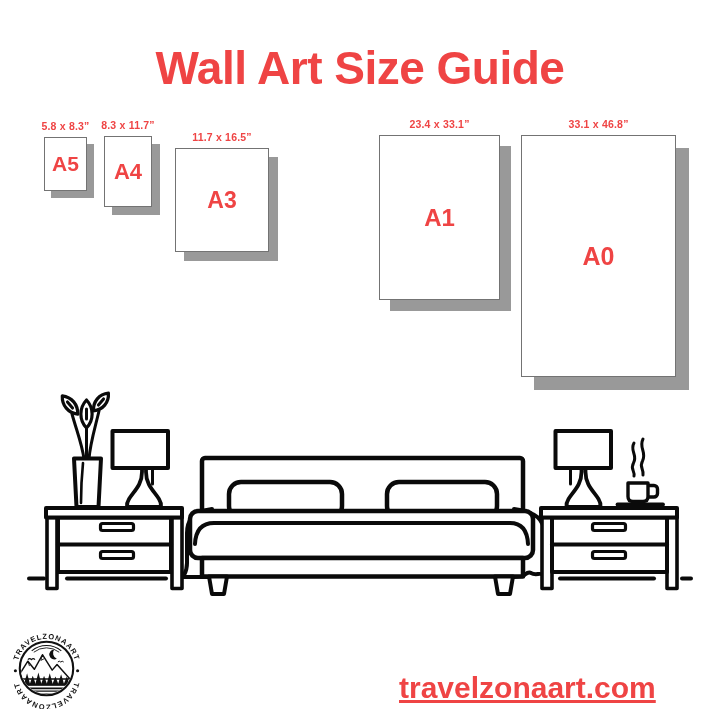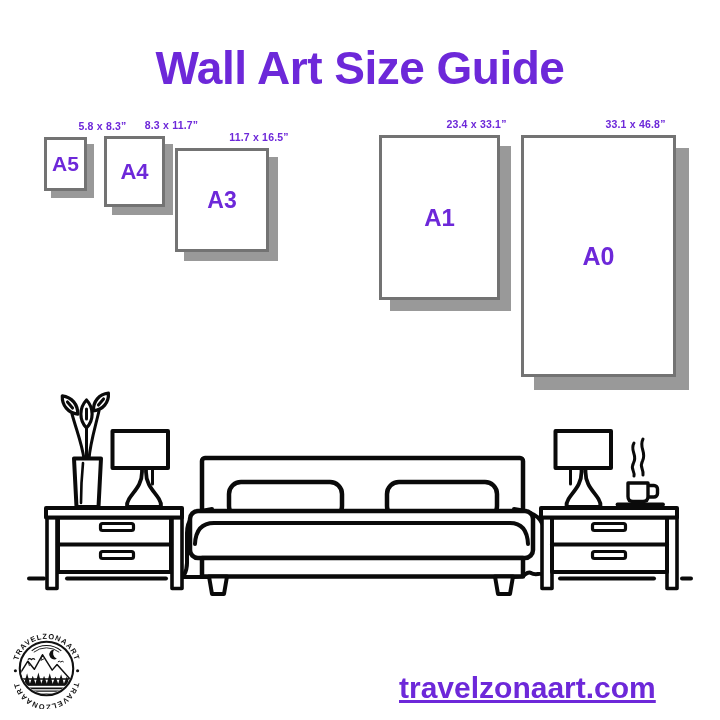--- a/index.html
+++ b/index.html
@@ -1,47 +1,47 @@
 <!DOCTYPE html>
 <html><head>
 <meta charset="utf-8">
 <style>
   html,body{margin:0;padding:0;background:#fff;}
   .page{position:relative;width:720px;height:720px;background:#fff;overflow:hidden;
-        font-family:"Liberation Sans","DejaVu Sans",sans-serif;color:#6d28d9;}
+        font-family:"Liberation Sans","DejaVu Sans",sans-serif;color:#ef4444;}
   .title{position:absolute;top:44px;left:0;width:720px;text-align:center;
          font-size:46px;font-weight:bold;letter-spacing:-0.5px;margin:0;line-height:1.05;}
   
   .size-card{position:absolute;}
-  .frame{position:absolute;inset:0;background:#fff;border:3px solid #737373;
+  .frame{position:absolute;inset:0;background:#fff;border:1px solid #737373;
          box-shadow:var(--sh) var(--sh) 0 0 #999;
          display:flex;align-items:center;justify-content:center;}
   .code{font-weight:bold;font-size:var(--fs);}
   .dims{position:absolute;bottom:calc(100% + 5px);left:50%;transform:translateX(-50%);
-        white-space:nowrap;font-size:10.5px;font-weight:bold;letter-spacing:.2px;margin-left:37px;}
+        white-space:nowrap;font-size:10.5px;font-weight:bold;letter-spacing:.2px;}
   
   .bedroom{position:absolute;left:0;top:385px;width:720px;height:215px;}
   .logo{position:absolute;left:6px;top:628px;width:81px;height:81px;}
   .website{position:absolute;top:671px;left:399px;font-size:30px;font-weight:bold;letter-spacing:0;text-decoration:underline;}
 </style>
 </head>
 <body>
 
 <div class="page">
 
   <h1 class="title">Wall Art Size Guide</h1>
 
   <div class="size-card" style="left:44px;top:137px;width:43px;height:54px;--sh:7px;--fs:21px">
     <div class="dims">5.8 x 8.3”</div>
     <div class="frame">
       <span class="code">A5</span>
     </div>
   </div>
 
-  <div class="size-card" style="left:104px;top:136px;width:61px;height:71px;--sh:8px;--fs:22px">
+  <div class="size-card" style="left:104px;top:136px;width:48px;height:71px;--sh:8px;--fs:22px">
     <div class="dims">8.3 x 11.7”</div>
     <div class="frame">
       <span class="code">A4</span>
     </div>
   </div>
 
   <div class="size-card" style="left:175px;top:148px;width:94px;height:104px;--sh:9px;--fs:23px">
     <div class="dims">11.7 x 16.5”</div>
     <div class="frame">
       <span class="code">A3</span>

